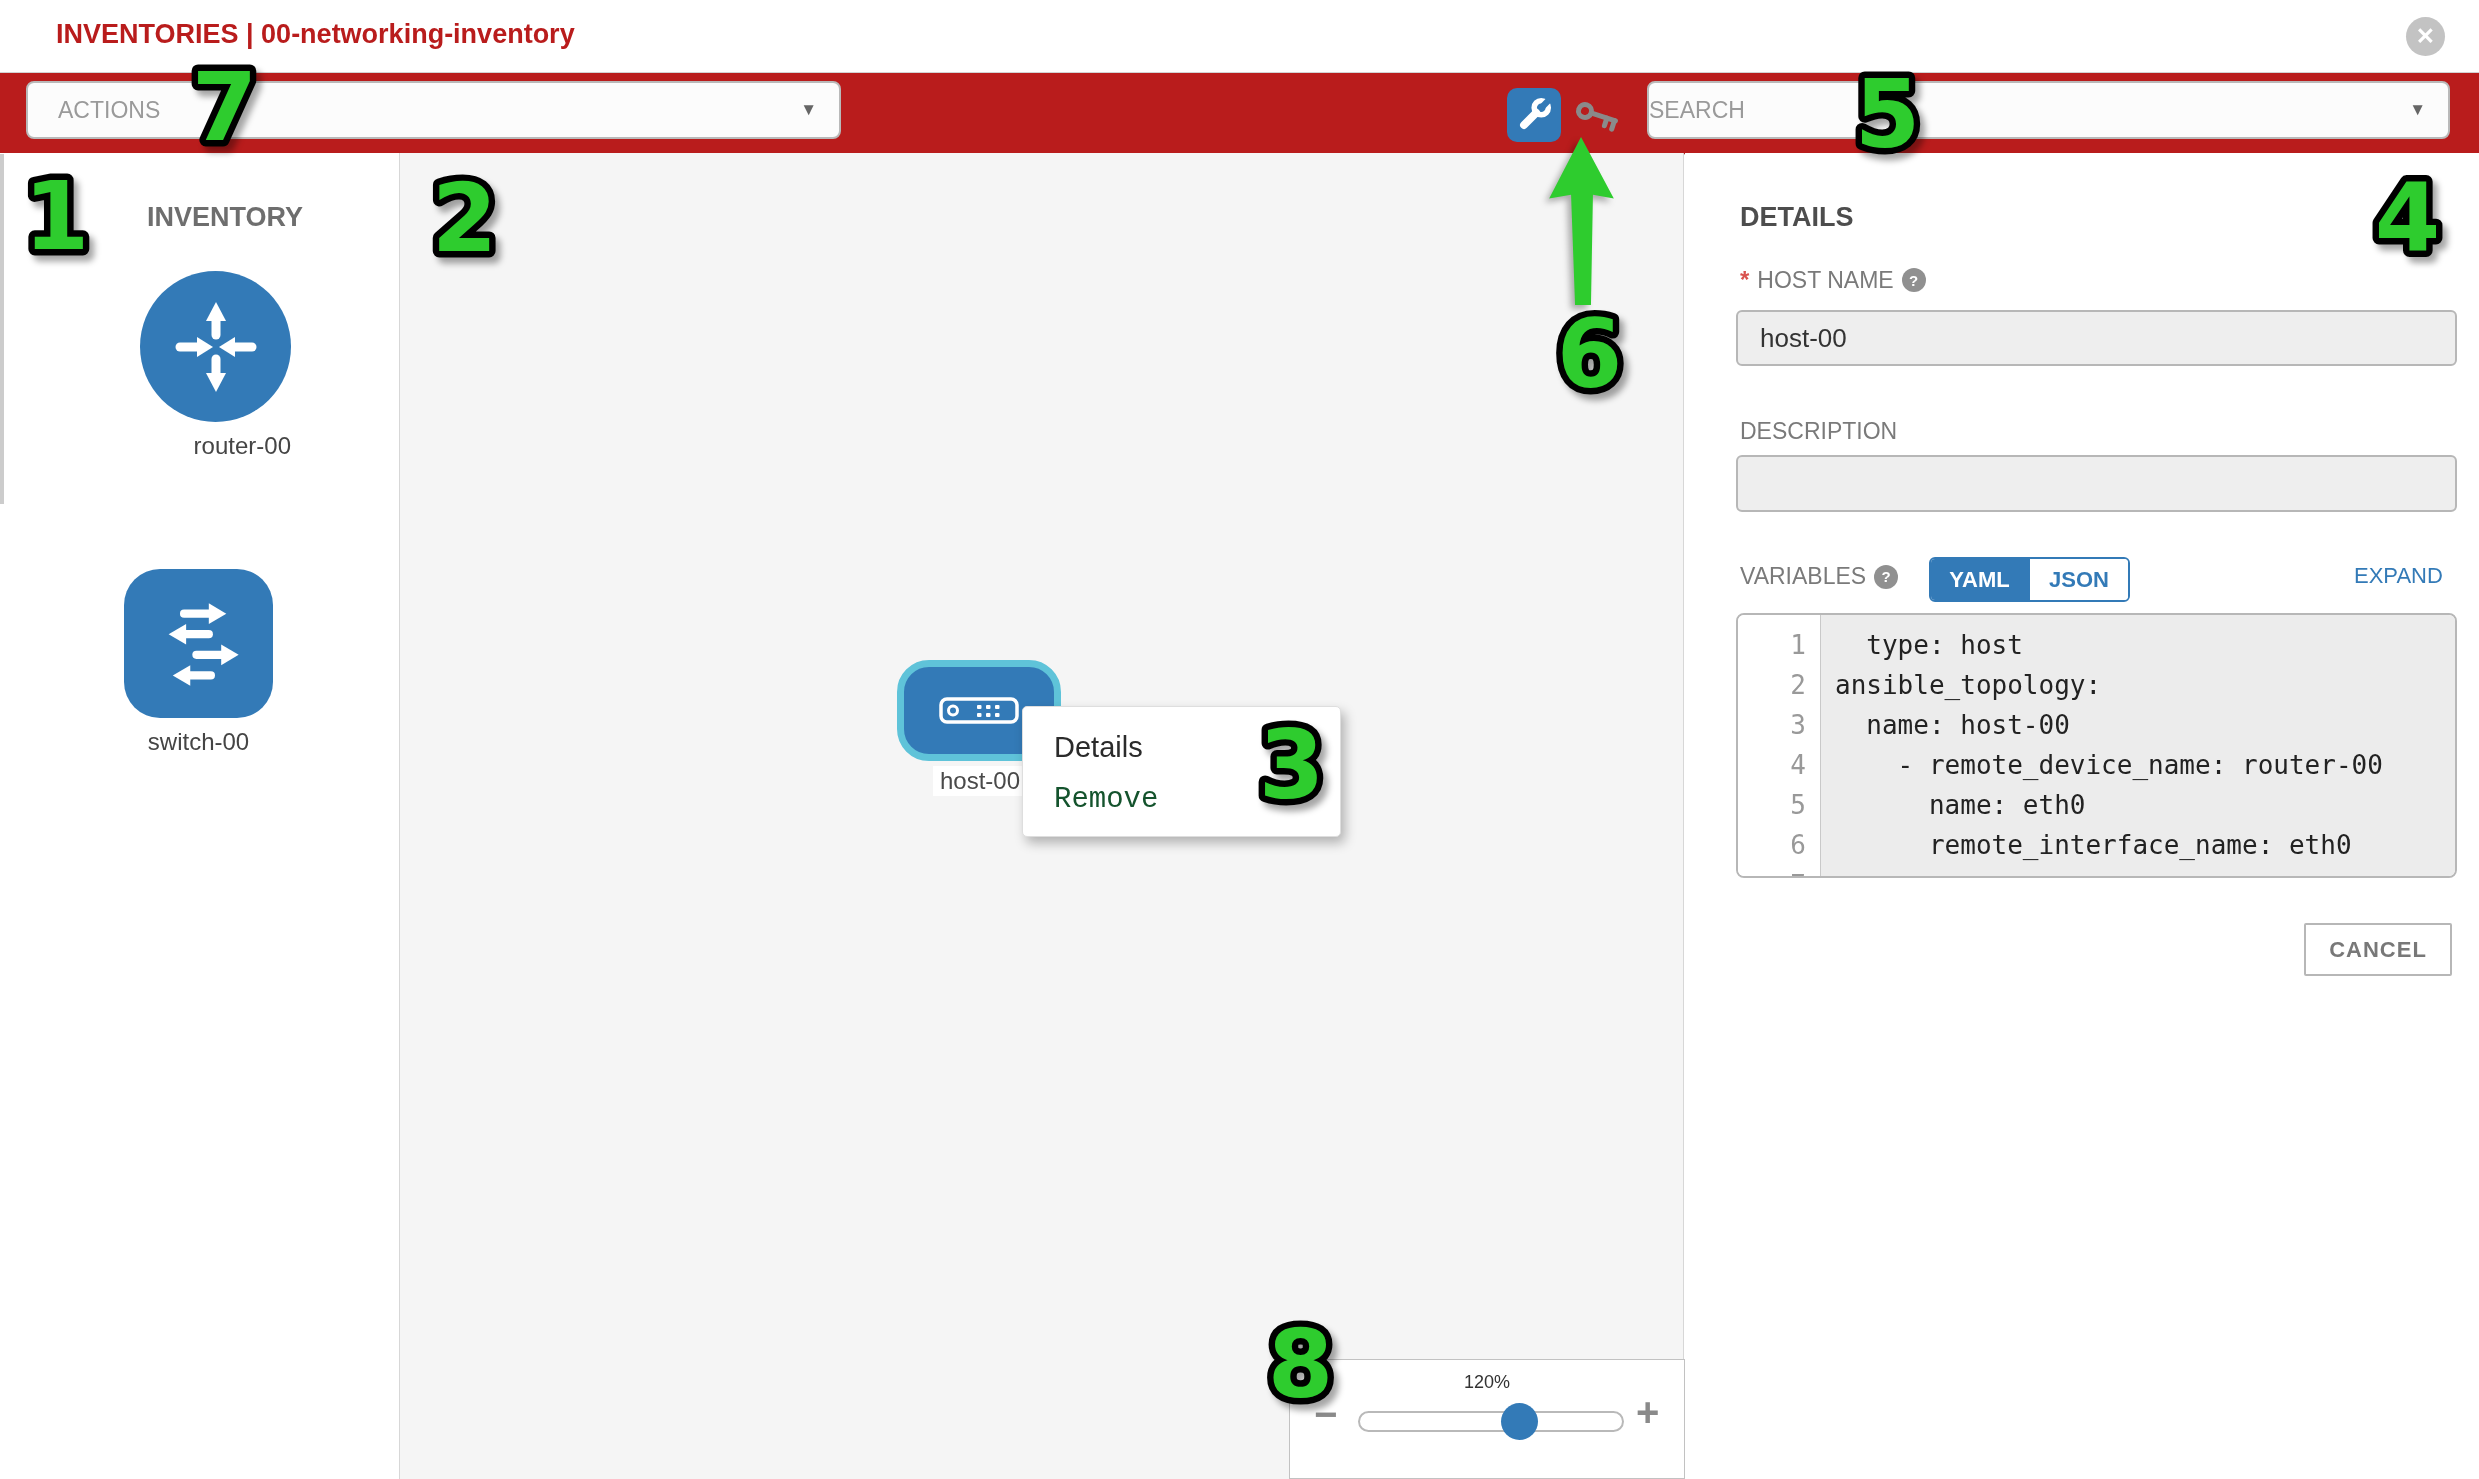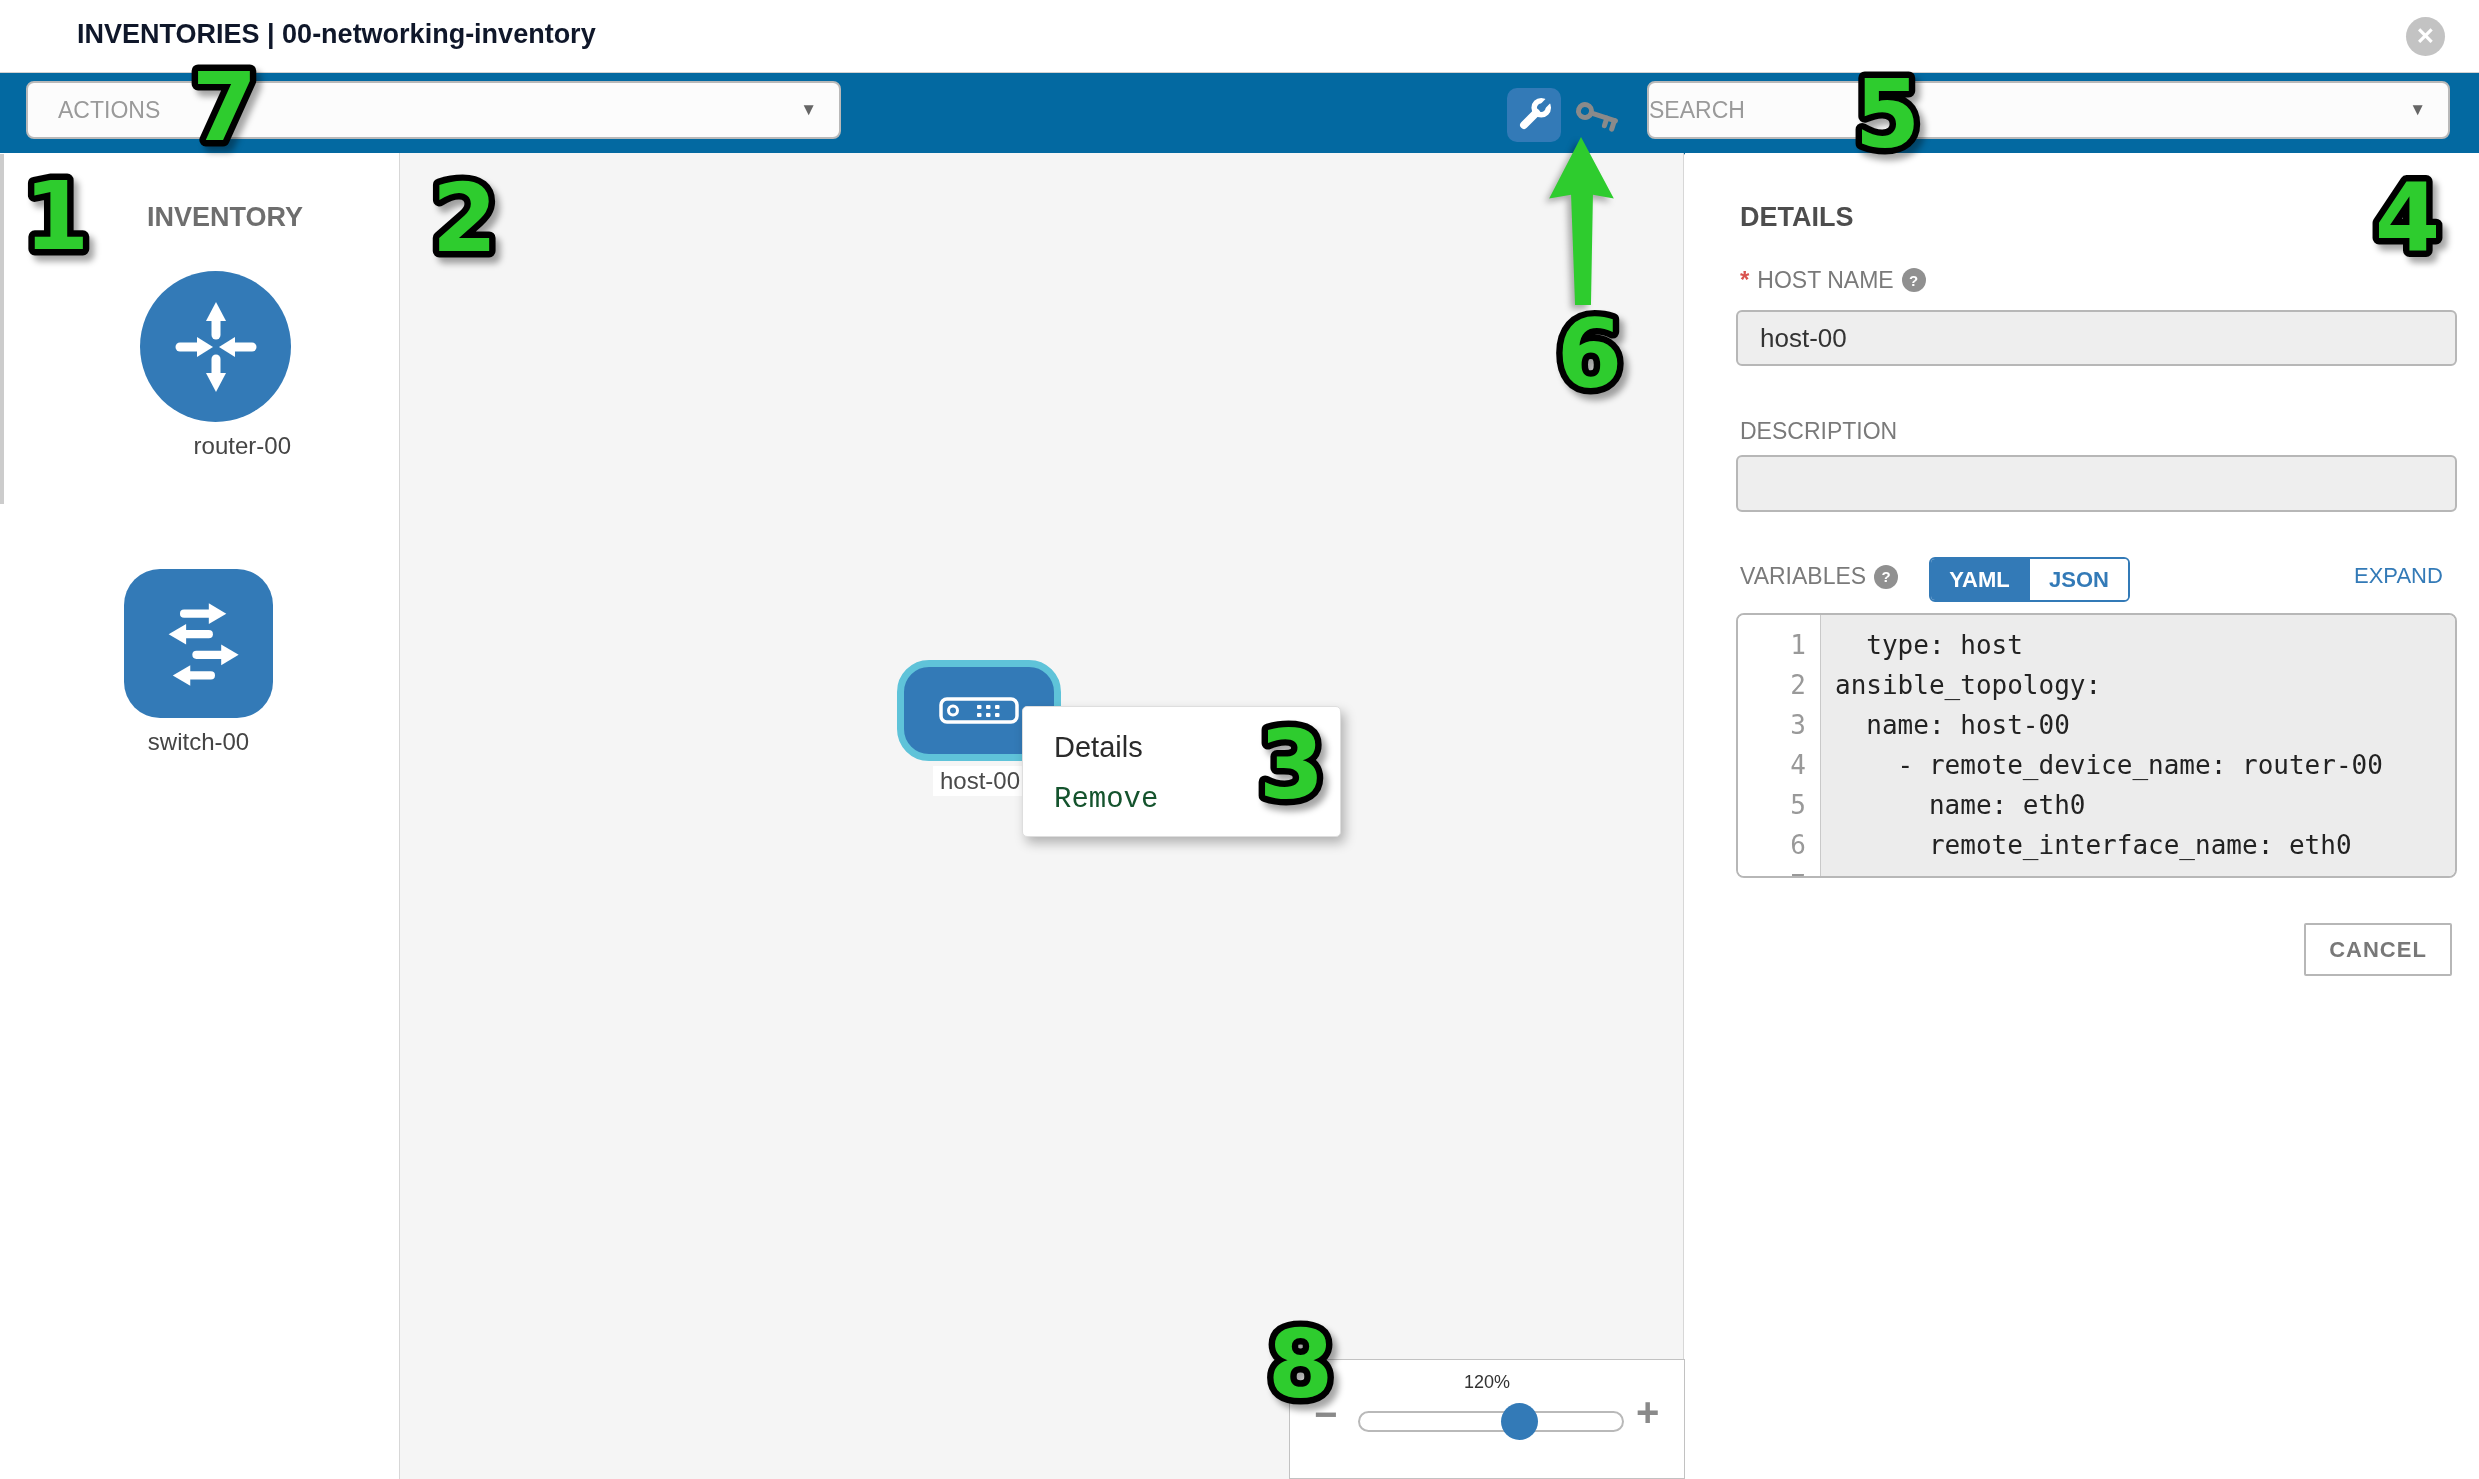--- a/index.html
+++ b/index.html
@@ -2,27 +2,27 @@
 <html><head>
 <meta charset="utf-8">
 <style>
   html,body{margin:0;padding:0;background:#ffffff;}
   .screen{position:relative;width:2480px;height:1480px;overflow:hidden;
           font-family:"Liberation Sans",sans-serif;background:#fff;}
 
   
   .app-header{position:absolute;left:0;top:0;width:2480px;height:72px;background:#fff;
               border-bottom:1px solid #d2d2d2;}
-  .app-title{position:absolute;left:56px;top:19px;font-size:27px;font-weight:bold;color:#0f172a;margin-left:21px;}
+  .app-title{position:absolute;left:56px;top:19px;font-size:27px;font-weight:bold;color:#b91c1c;}
   .close-btn{position:absolute;left:2406px;top:17px;width:39px;height:39px;border-radius:50%;
              background:#c3c3c3;color:#fff;display:flex;align-items:center;justify-content:center;
              font-size:23px;font-weight:bold;cursor:pointer;}
 
   
-  .toolbar{position:absolute;left:0;top:73px;width:2480px;height:81px;background:#0369a1;
+  .toolbar{position:absolute;left:0;top:73px;width:2480px;height:81px;background:#b91c1c;
            border-bottom:1px solid #c6c6c6;}
   .select{position:absolute;background:#fcfcfc;border:2px solid #b9b9b9;border-radius:8px;
           height:58px;box-sizing:border-box;display:flex;align-items:center;color:#9a9a9a;
           font-size:23px;cursor:pointer;}
   .actions-select{left:26px;top:8px;width:815px;padding-left:30px;}
   .search-select{left:1647px;top:8px;width:803px;}
   .caret{position:absolute;right:22px;color:#666;font-size:17px;}
   .wrench-btn{position:absolute;left:1507px;top:15px;width:54px;height:54px;background:#337ab7;
               border-radius:10px;display:flex;align-items:center;justify-content:center;cursor:pointer;}
   .key-btn{position:absolute;left:1575px;top:20px;width:52px;height:46px;cursor:pointer;}

